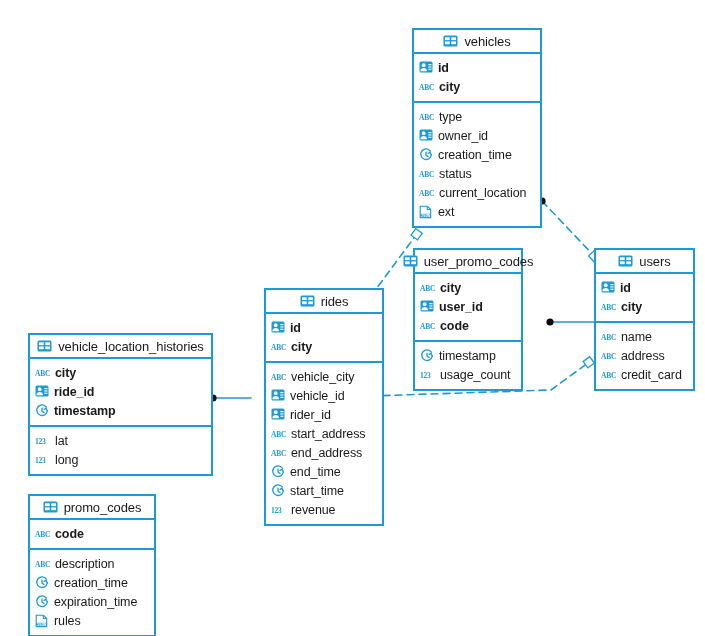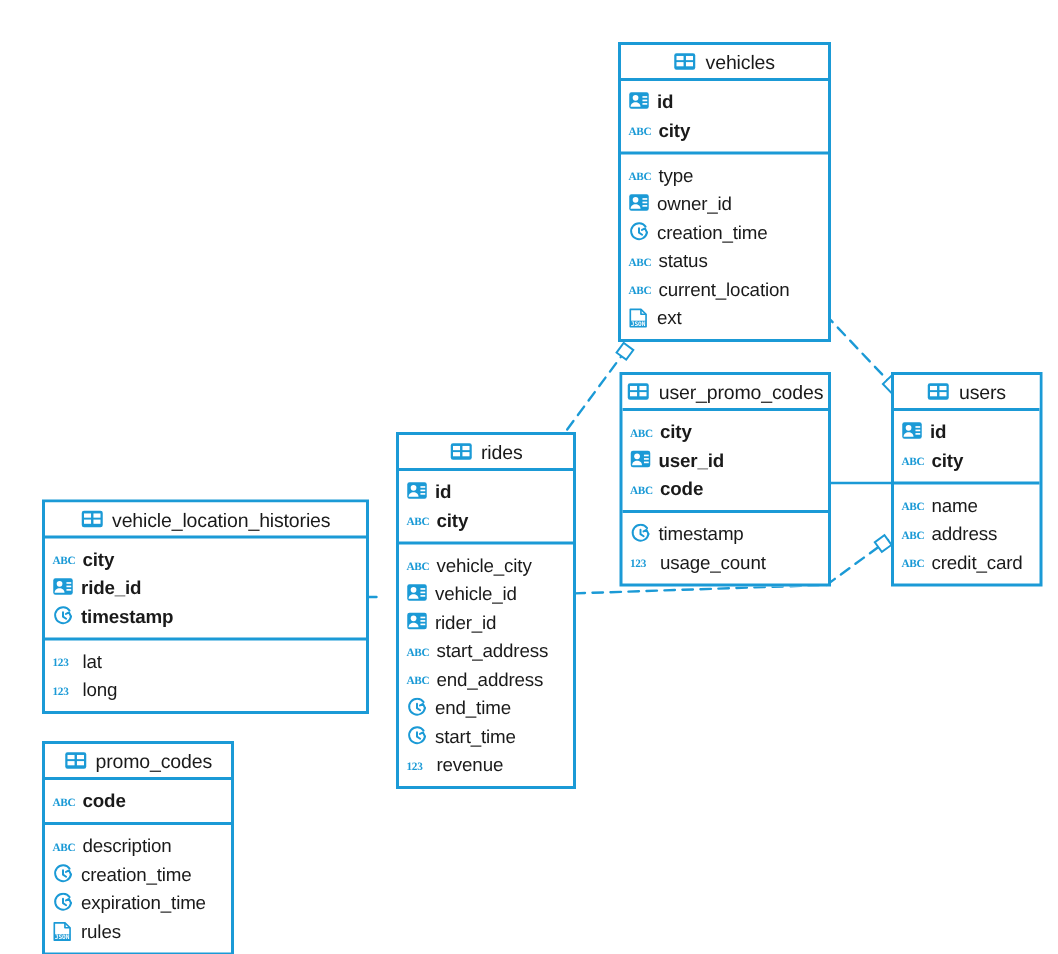--- a/index.html
+++ b/index.html
@@ -116,21 +116,21 @@
       <path d="M371 396 L551 390 L592 360" fill="none" stroke="#1b9ad6" stroke-width="1.6" stroke-linecap="round" stroke-linejoin="round" stroke-dasharray="7 5"></path>
       <circle cx="371" cy="396" r="3.6" fill="#0a0a0a"></circle>
       <g transform="translate(592,360) rotate(-36.19320730556469)">
         <rect x="-8" y="-4" width="8" height="8" fill="#ffffff" stroke="#1b9ad6" stroke-width="1.3"></rect>
       </g>
       <path d="M550 322 L594 322" fill="none" stroke="#1b9ad6" stroke-width="1.6" stroke-linecap="round" stroke-linejoin="round"></path>
       <circle cx="550" cy="322" r="3.6" fill="#0a0a0a"></circle>
       <path d="M213 398 L251 398" fill="none" stroke="#1b9ad6" stroke-width="1.6" stroke-linecap="round" stroke-linejoin="round"></path>
       <circle cx="213" cy="398" r="3.6" fill="#0a0a0a"></circle>
     </svg>
-<div class="entity" style="left: 412px; top: 28px; width: 142px;">
+<div class="entity" style="left: 412px; top: 28px; width: 130px;">
       <div class="entity-header">
         <span class="ic ic-grid">
           <svg width="15" height="12" viewBox="0 0 15 12">
             <rect x="0.5" y="0.5" width="14" height="11" rx="1.5" fill="#1b9ad6"></rect>
             <rect x="2" y="2.3" width="4.7" height="2.8" fill="#fff"></rect>
             <rect x="8.3" y="2.3" width="4.7" height="2.8" fill="#fff"></rect>
             <rect x="2" y="6.4" width="4.7" height="2.8" fill="#fff"></rect>
             <rect x="8.3" y="6.4" width="4.7" height="2.8" fill="#fff"></rect>
           </svg>
         </span>
@@ -197,21 +197,21 @@
               <path d="M1.2 1.2h7.1l3.4 3.3v8.3H1.2z" fill="#fff" stroke="#1b9ad6" stroke-width="1.1" stroke-linejoin="round"></path>
               <path d="M8.3 1.2v3.3h3.4" fill="none" stroke="#1b9ad6" stroke-width="1.1" stroke-linejoin="round"></path>
               <rect x="1.2" y="8.8" width="10.5" height="4" fill="#1b9ad6"></rect>
               <text x="6.4" y="12.2" fill="#fff" font-size="4.1" font-family="&quot;DejaVu Sans Mono&quot;, monospace" font-weight="bold" text-anchor="middle">JSON</text>
             </svg>
           </span>
           <span class="field-label">ext</span>
         </div>
       </div>
     </div>
-    <div class="entity" style="left: 413px; top: 248px; width: 141px;">
+    <div class="entity" style="left: 413px; top: 248px; width: 110px;">
       <div class="entity-header">
         <span class="ic ic-grid">
           <svg width="15" height="12" viewBox="0 0 15 12">
             <rect x="0.5" y="0.5" width="14" height="11" rx="1.5" fill="#1b9ad6"></rect>
             <rect x="2" y="2.3" width="4.7" height="2.8" fill="#fff"></rect>
             <rect x="8.3" y="2.3" width="4.7" height="2.8" fill="#fff"></rect>
             <rect x="2" y="6.4" width="4.7" height="2.8" fill="#fff"></rect>
             <rect x="8.3" y="6.4" width="4.7" height="2.8" fill="#fff"></rect>
           </svg>
         </span>
@@ -394,21 +394,21 @@
             </svg>
           </span>
           <span class="field-label">start_time</span>
         </div>
         <div class="field">
           <span class="txt-ic">123</span>
           <span class="field-label">revenue</span>
         </div>
       </div>
     </div>
-    <div class="entity" style="left: 28px; top: 333px; width: 218px;">
+    <div class="entity" style="left: 28px; top: 333px; width: 185px;">
       <div class="entity-header">
         <span class="ic ic-grid">
           <svg width="15" height="12" viewBox="0 0 15 12">
             <rect x="0.5" y="0.5" width="14" height="11" rx="1.5" fill="#1b9ad6"></rect>
             <rect x="2" y="2.3" width="4.7" height="2.8" fill="#fff"></rect>
             <rect x="8.3" y="2.3" width="4.7" height="2.8" fill="#fff"></rect>
             <rect x="2" y="6.4" width="4.7" height="2.8" fill="#fff"></rect>
             <rect x="8.3" y="6.4" width="4.7" height="2.8" fill="#fff"></rect>
           </svg>
         </span>

